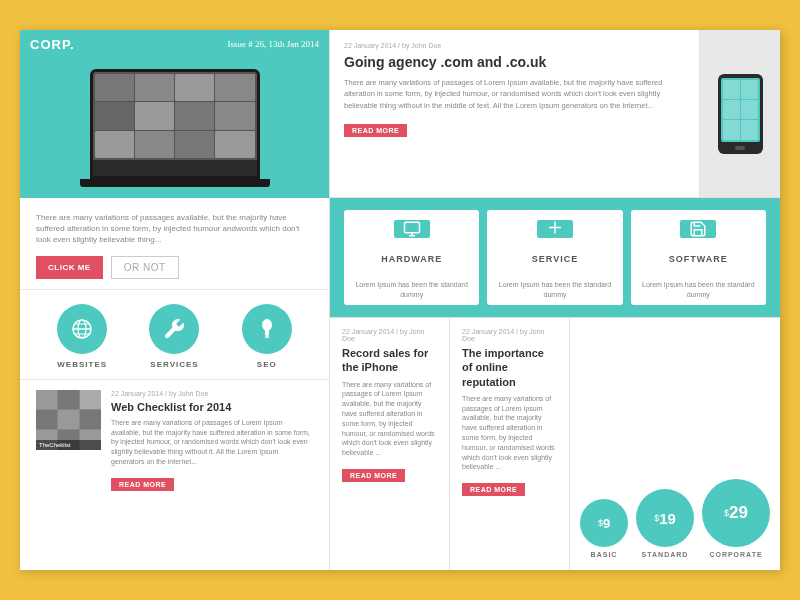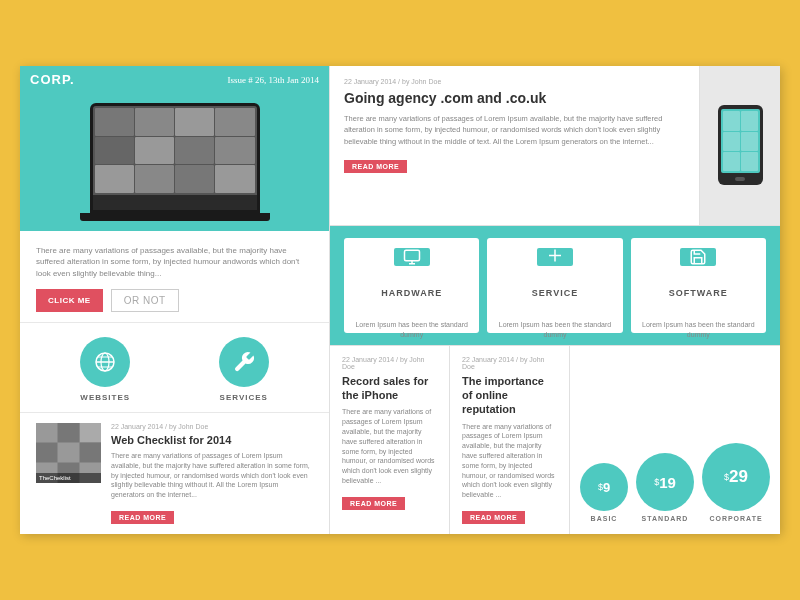--- a/index.html
+++ b/index.html
@@ -9,21 +9,21 @@
       font-family: 'Arial', sans-serif;
       background: #f0c040;
       display: flex;
       align-items: center;
       justify-content: center;
       overflow: hidden;
     }
 
     .magazine {
       width: 760px;
-      height: 468px;
+      height: 540px;
       background: white;
       display: flex;
       box-shadow: 2px 2px 10px rgba(0,0,0,0.2);
     }
 
     
     .left-col {
       width: 310px;
       flex-shrink: 0;
       display: flex;
@@ -369,21 +369,21 @@
     }
 
     .card {
       flex: 1;
       background: white;
       border-radius: 3px;
       padding: 10px 8px;
       display: flex;
       flex-direction: column;
       align-items: center;
-      gap: 22px;
+      gap: 16px;
     }
 
     .card-icon {
       width: 36px;
       height: 28px;
       background: #4ec9c0;
       display: flex;
       align-items: center;
       justify-content: center;
       border-radius: 2px;
@@ -549,20 +549,30 @@
         <div class="service-item">
           <div class="service-circle">
 
             <svg viewBox="0 0 24 24" fill="white">
               <path d="M14.7 6.3a1 1 0 0 0 0 1.4l1.6 1.6a1 1 0 0 0 1.4 0l3.77-3.77a6 6 0 0 1-7.94 7.94l-6.91 6.91a2.12 2.12 0 0 1-3-3l6.91-6.91a6 6 0 0 1 7.94-7.94l-3.76 3.76z"></path>
             </svg>
           </div>
           <span class="service-label">SERVICES</span>
         </div>
 
+        <div class="service-item">
+          <div class="service-circle">
+
+            <svg viewBox="0 0 24 24" fill="white">
+              <path d="M12 2C9.5 2 7 4.5 7 8c0 2.5 1.5 4.5 3 5.5V18l2 2 2-2v-4.5c1.5-1 3-3 3-5.5C17 4.5 14.5 2 12 2z"></path>
+              <line x1="10" y1="20" x2="14" y2="20" stroke="white" stroke-width="1.5" fill="none"></line>
+            </svg>
+          </div>
+          <span class="service-label">SEO</span>
+        </div>
 
       </div>
     </div>
 
     <div class="blog-preview">
       <div class="blog-thumb">
         <div class="blog-thumb-grid">
           <div class="thumb-cell"></div>
             <div class="thumb-cell"></div>
             <div class="thumb-cell"></div>

